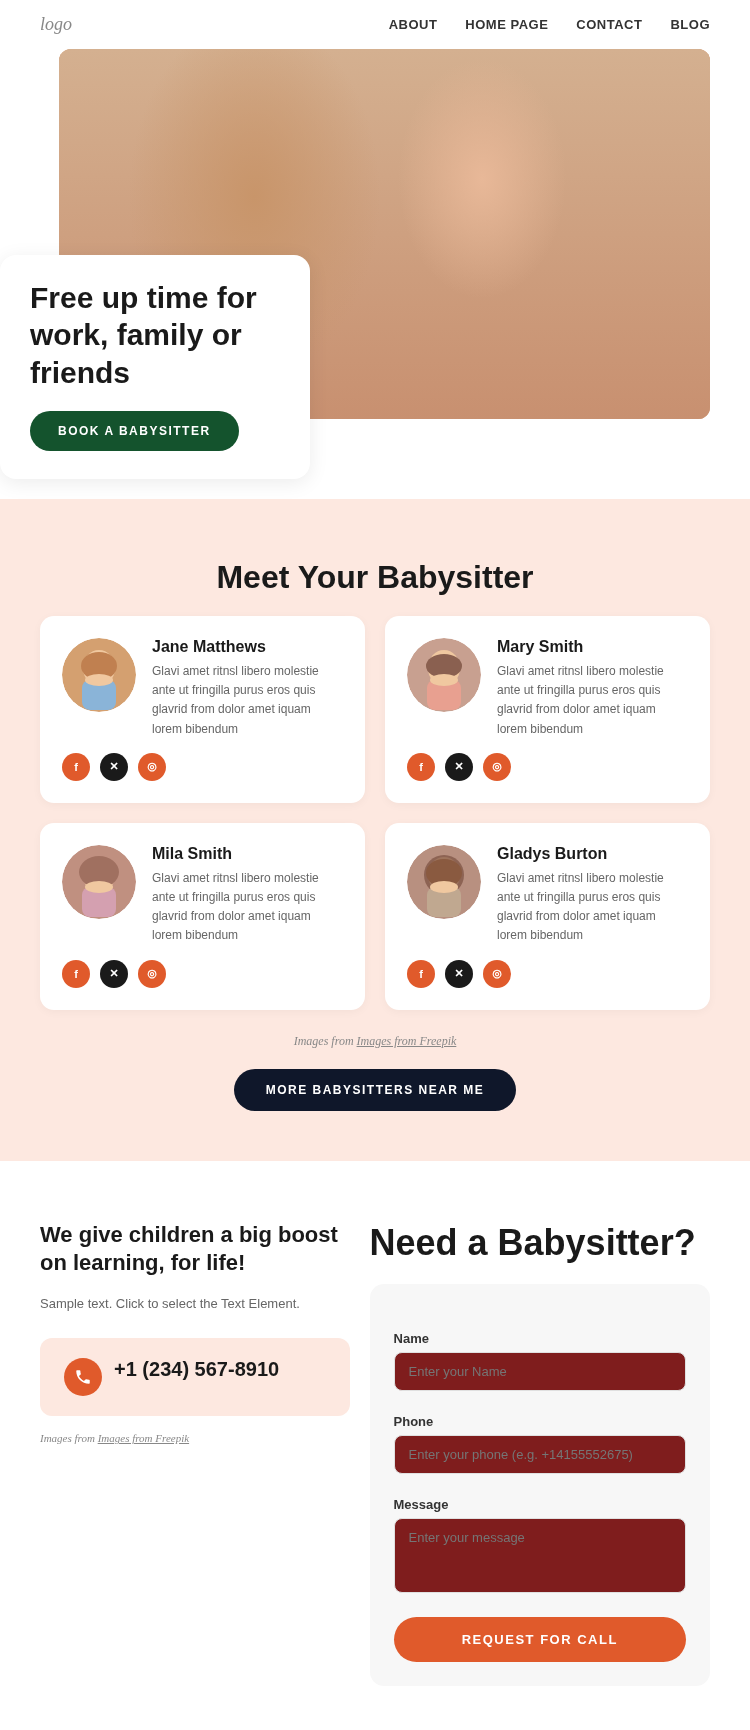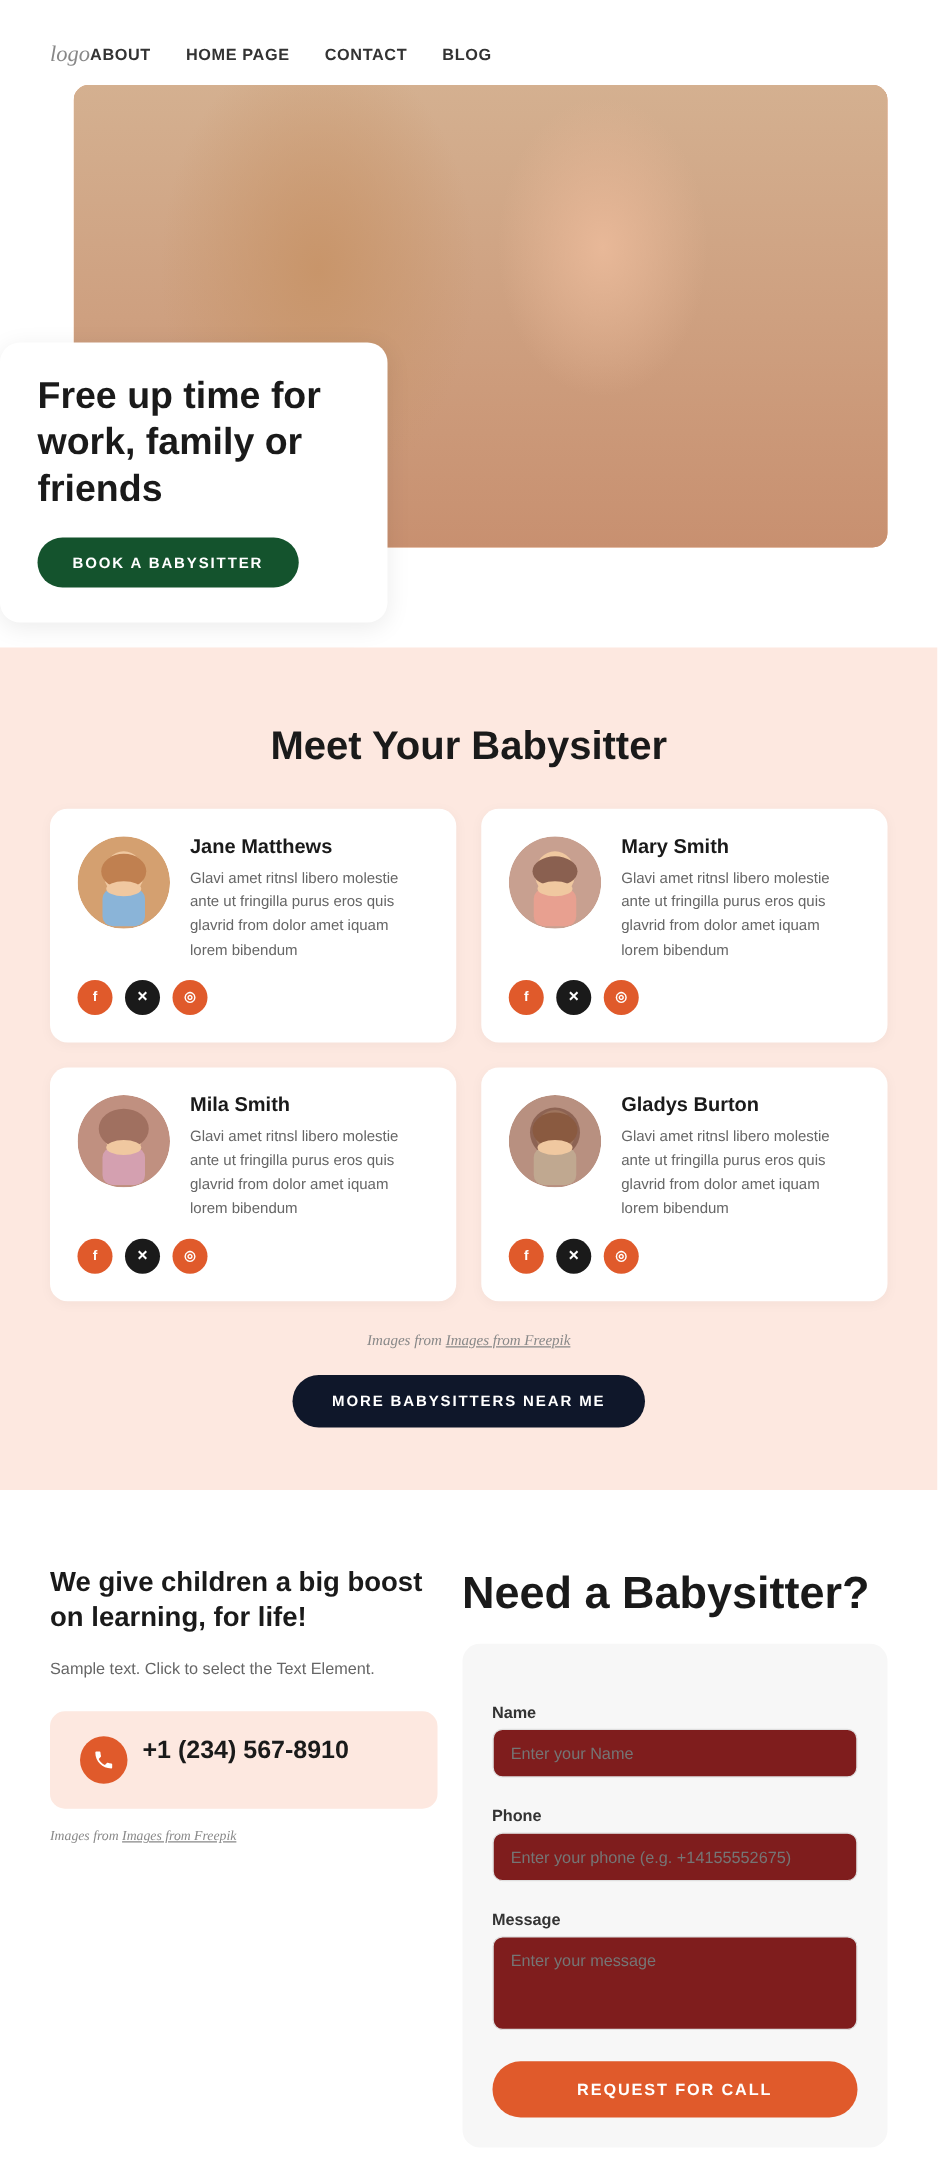--- a/index.html
+++ b/index.html
@@ -1,21 +1,21 @@
 <!DOCTYPE html>
 <html><head>
   <meta charset="utf-8">
   <style>
     * { margin: 0; padding: 0; box-sizing: border-box; }
     body { font-family: 'Georgia', serif; width: 750px; background: #fff; }
 
     
     nav {
-      display: flex; align-items: center; 
-      padding: 14px 40px; background: #fff; margin-top: 19px;
+      display: flex; align-items: center; justify-content: space-between;
+      padding: 14px 40px; background: #fff;
     }
     .nav-logo { font-size: 18px; color: #888; font-style: italic; }
     .nav-links { display: flex; gap: 28px; }
     .nav-links a {
       text-decoration: none; color: #333; font-size: 13px;
       font-family: Arial, sans-serif; font-weight: 600; letter-spacing: 0.5px;
     }
 
     
     .hero {
@@ -58,21 +58,21 @@
       cursor: pointer; font-family: Arial, sans-serif;
       text-transform: uppercase;
     }
 
     
     .meet-section {
       background: #fde8e0; padding: 60px 40px 50px 40px; margin-top: 40px;
     }
     .meet-title {
       text-align: center; font-size: 32px; font-weight: 800;
-      color: #1a1a1a; margin-bottom: 32px;
+      color: #1a1a1a; margin-bottom: 20px;
       font-family: Arial, sans-serif;
     }
     .sitters-grid {
       display: grid; grid-template-columns: 1fr 1fr; gap: 20px;
       margin-bottom: 24px;
     }
     .sitter-card {
       background: #fff; border-radius: 14px; padding: 22px;
       box-shadow: 0 2px 10px rgba(0,0,0,0.04);
     }

